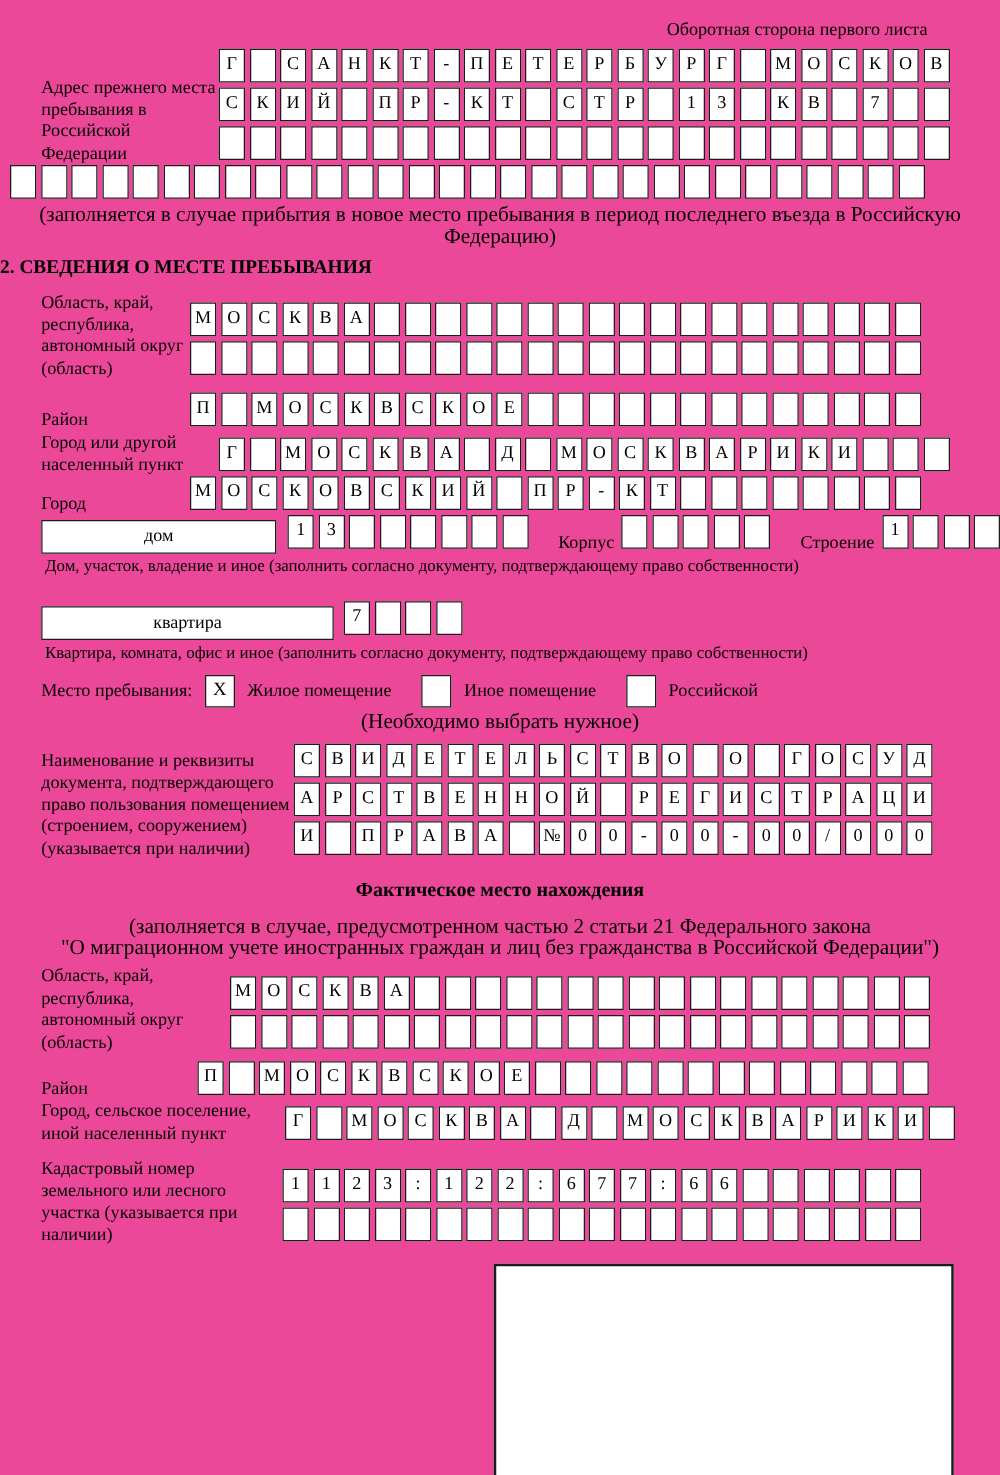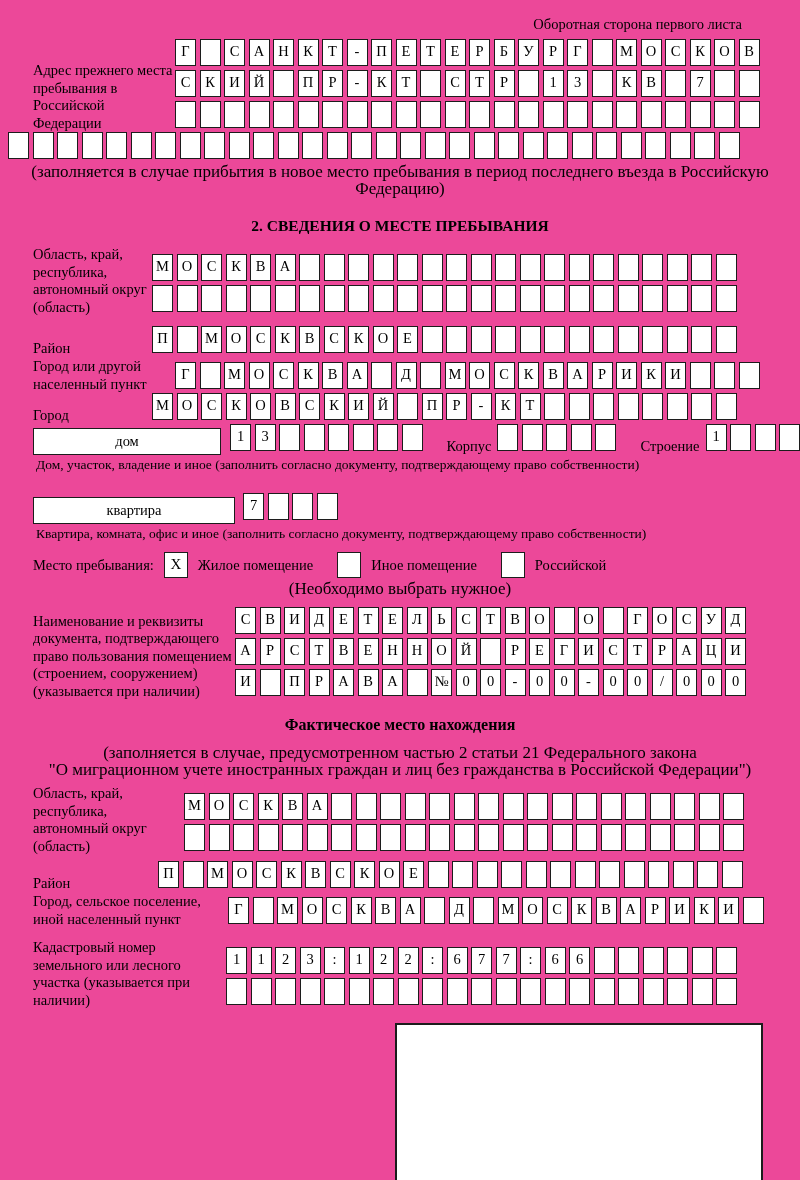--- a/index.html
+++ b/index.html
@@ -25,24 +25,24 @@
   .cell{
     flex:0 0 21px; width:21px; height:27px; box-sizing:border-box;
     border:1.7px solid #1c1c1c; text-align:center;
     font-size:14.5px; line-height:23px; background:#fff;
   }
   .bigbox{
     box-sizing:border-box; height:27px; border:1.7px solid #1c1c1c;
     text-align:center; font-size:14.5px; line-height:24px; background:#fff;
   }
   .dom-box{ width:197px; margin:0 9px 0 33px; }
-  .kv-box{ width:202px; margin:16px 8px 0 33px; }
+  .kv-box{ width:234px; margin:16px 8px 0 33px; }
   .inline-lbl{ font-size:14.5px; margin:3px 6px 0 24px; white-space:nowrap; }
   .note{ text-align:center; font-size:17px; line-height:17px; }
-  .h2{ text-align:center; font-weight:bold; font-size:15.5px; margin:20px 0 10px 0; }
+  .h2{ text-align:left; font-weight:bold; font-size:15.5px; margin:8px 0 10px 0; }
   .h3{ text-align:center; font-weight:bold; font-size:16px; margin:16px 0 10px 0; }
   .cap{ font-size:13.5px; margin:2px 0 8px 36px; }
   .mesto{ display:flex; align-items:center; margin:10px 0 2px 33px; font-size:14.5px; }
   .chk{
     box-sizing:border-box; width:24px; height:26px; border:1.7px solid #1c1c1c;
     text-align:center; font-size:15px; line-height:22px; margin:0 10px; background:#fff;
   }
   .mesto .opt-lbl{ margin-right:14px; }
   .stamp-box{
     box-sizing:border-box; margin:14px 0 0 395px; width:368px; height:180px;

